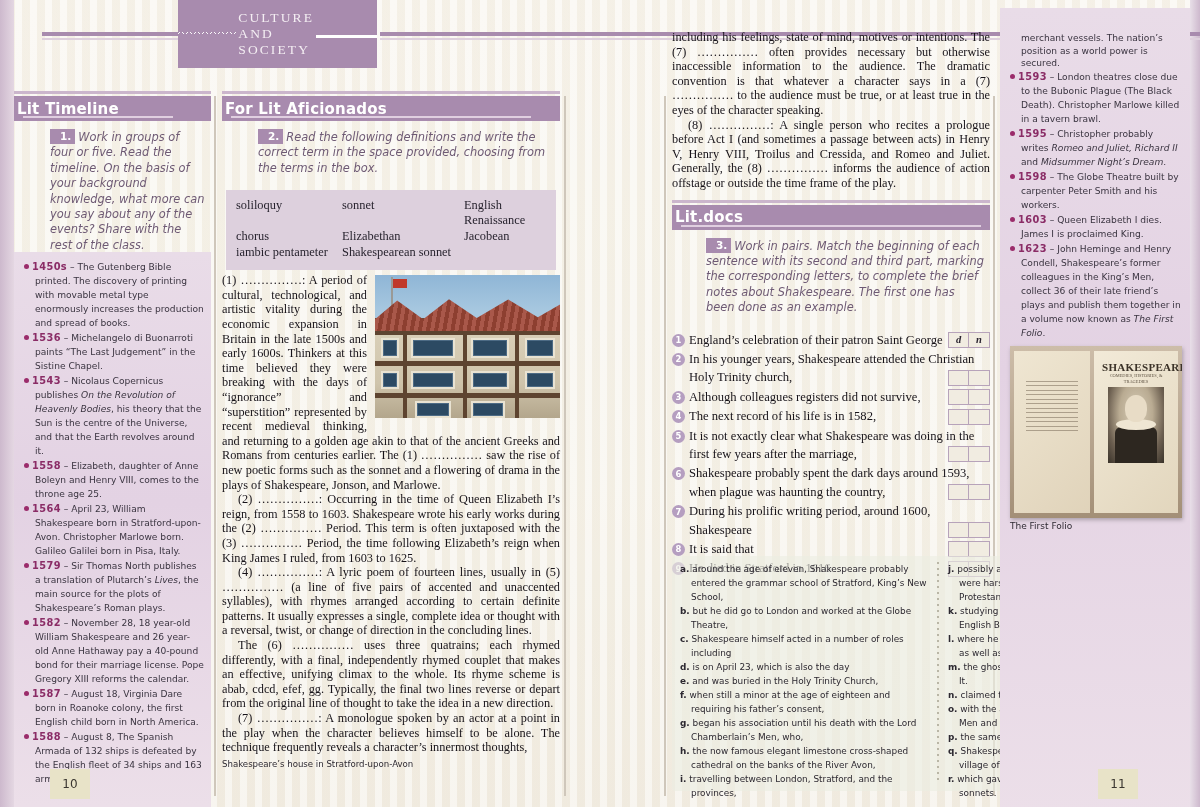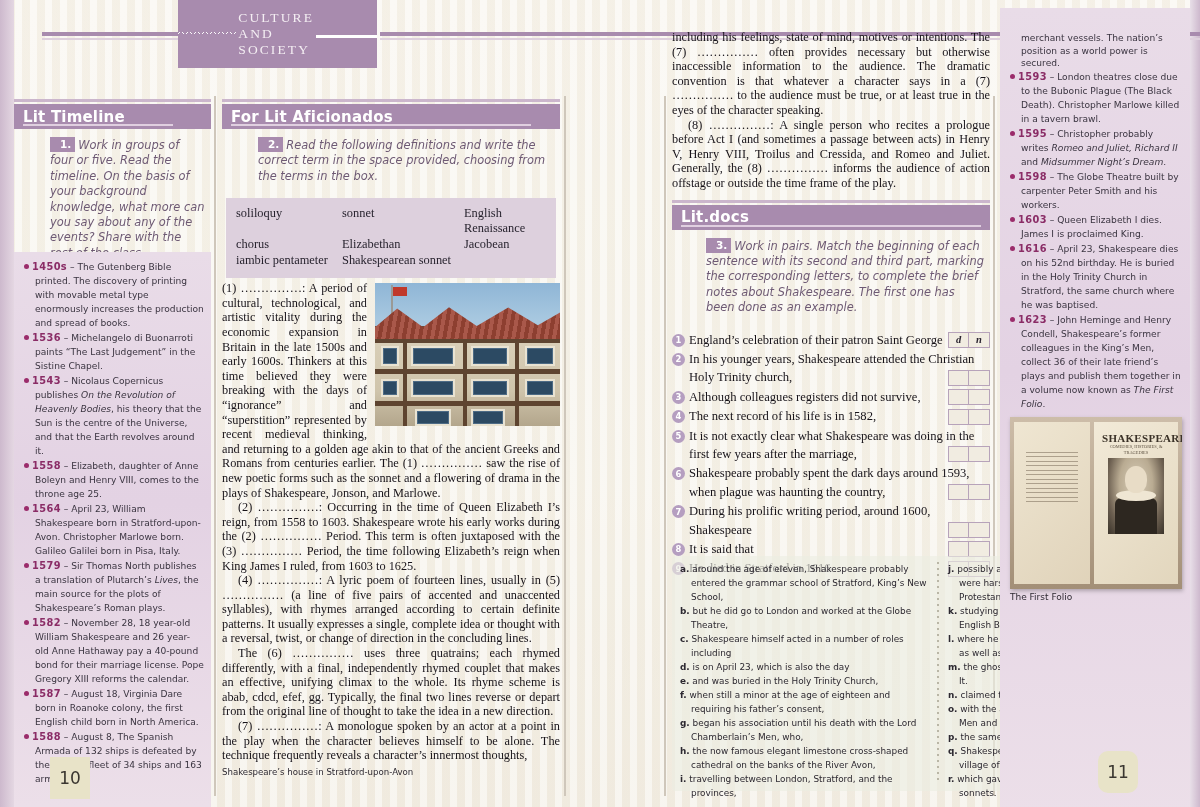--- a/index.html
+++ b/index.html
@@ -92,27 +92,26 @@
     position: absolute; left: 0; top: 0; width: 190px; height: 807px;
     padding: 24px 8px 0 10px;
     margin-top: 8px;
   }
 
   .sect-head {
     background: #a88bae;
     color: #ffffff;
     height: 25px;
     display: flex; align-items: center;
-    padding-left: 9px;
+    padding-left: 3px;
     font-family: "DejaVu Sans", sans-serif;
     font-weight: bold;
     font-size: 15px;
     letter-spacing: .2px;
     position: relative;
-    margin-top: 8px;
   }
   .sect-head::after {
     content: "";
     position: absolute; left: 9px; bottom: 3px; height: 2px;
     background: #e0cfe0;
     width: 150px;
   }
   .sect-head-wide::after { width: 300px; }
   .sect-head-top {
     position: absolute; left: 0; top: -5px; height: 3px; width: 100%;
@@ -360,29 +359,29 @@
   .folio-cap {
     font-family: "DejaVu Sans", sans-serif;
     font-size: 9px;
     color: #2e2a32;
     padding-top: 3px;
   }
 
   
   .pagenum {
     position: absolute;
-    width: 40px; height: 42px;
+    width: 40px; height: 30px;
     background: #e8e3c8;
     font-family: "DejaVu Sans", sans-serif;
-    font-size: 17px;
+    font-size: 12px;
     color: #3a3630;
     display: flex; align-items: center; justify-content: center;
   }
   .pagenum.left { left: 36px; bottom: 8px; }
-  .pagenum.right { right: 52px; bottom: 14px; border-radius: 10px; }
+  .pagenum.right { right: 52px; bottom: 8px; }
 
   
   .vsep {
     position: absolute; top: 96px; width: 2px; height: 700px;
     background: #cfc7bb;
   }
   .vsep.s1 { left: 214px; }
   .vsep.s2 { left: 564px; }
   .vsep.s3 { left: 664px; }
   .vsep.s4 { left: 993px; }
@@ -616,21 +615,20 @@
   </div>
 
   <div class="col col-timeline-right">
     <div class="tl-right-body tl-body">
       <div class="tl-cont" style="padding-left:11px;">merchant vessels. The nation’s position as a world power is secured.</div>
       <div id="tl-right">
           <div class="tl-entry"><span class="dot"></span><span class="yr">1593</span><span> – London theatres close due to the Bubonic Plague (The Black Death). Christopher Marlowe killed in a tavern brawl.</span></div>
           <div class="tl-entry"><span class="dot"></span><span class="yr">1595</span><span> – Christopher probably writes </span><span class="it">Romeo and Juliet, Richard II</span><span> and </span><span class="it">Midsummer Night’s Dream</span><span>.</span></div>
           <div class="tl-entry"><span class="dot"></span><span class="yr">1598</span><span> – The Globe Theatre built by carpenter Peter Smith and his workers.</span></div>
           <div class="tl-entry"><span class="dot"></span><span class="yr">1603</span><span> – Queen Elizabeth I dies. James I is proclaimed King.</span></div>
-          <div class="tl-entry"><span class="dot"></span><span class="yr">1616</span><span> – April 23, Shakespeare dies on his 52nd birthday. He is buried in the Holy Trinity Church in Stratford, the same church where he was baptised.</span></div>
           <div class="tl-entry"><span class="dot"></span><span class="yr">1623</span><span> – John Heminge and Henry Condell, Shakespeare’s former colleagues in the King’s Men, collect 36 of their late friend’s plays and publish them together in a volume now known as </span><span class="it">The First Folio</span><span>.</span></div>
         </div>
 
       <div class="folio-img">
         <div class="folio-left">
           <div class="folio-lines" style="left:12px;top:30px;width:52px;">
             <i></i>
               <i></i>
               <i></i>
               <i></i>

